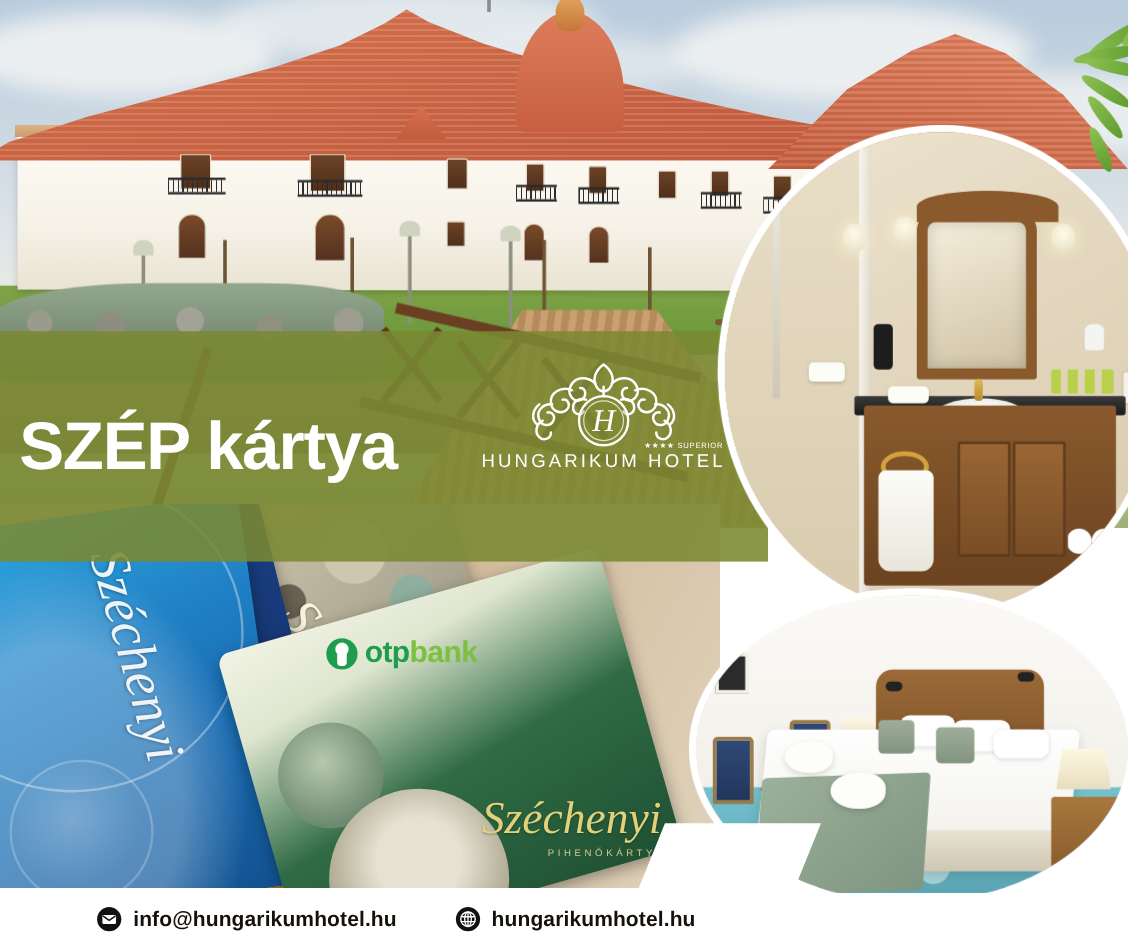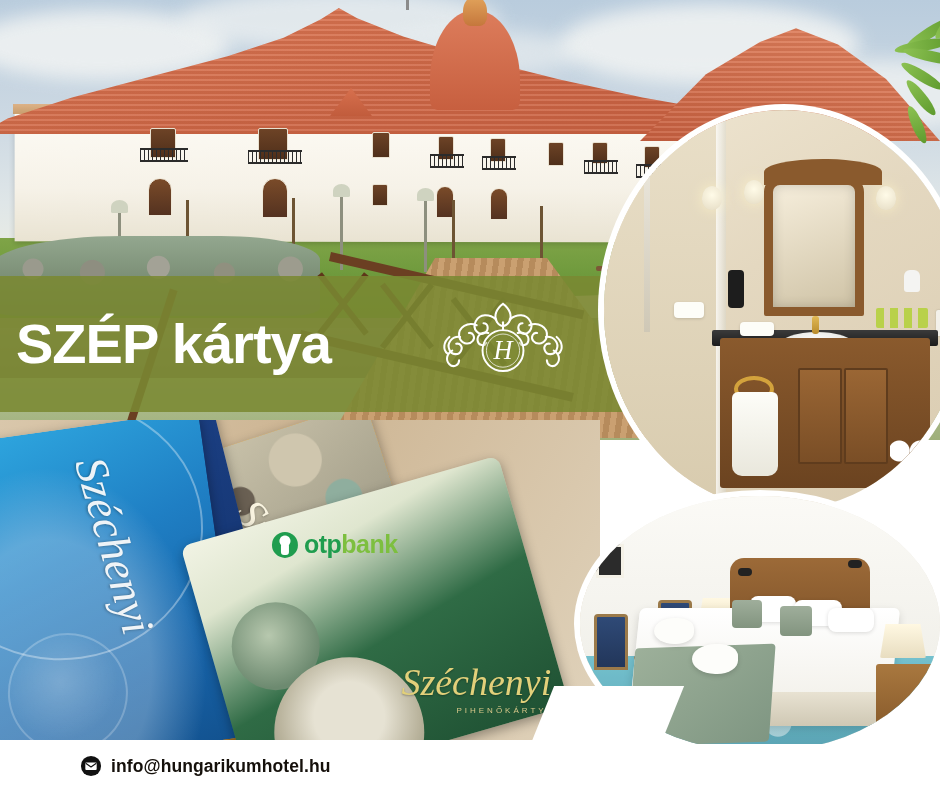--- a/index.html
+++ b/index.html
@@ -162,21 +162,21 @@
   .bamboo{ position:absolute; right:-6px; top:-8px; width:120px; height:210px; }
   .leaf{
     position:absolute; width:58px; height:11px;
     background:linear-gradient(90deg,#8cc152,#5f9b2e);
     border-radius:60% 40% 60% 40%;
     transform-origin:right center;
   }
 
   
   .banner{
-    position:absolute; left:0; top:276px; width:640px; height:136px;
+    position:absolute; left:0; top:276px; width:640px; height:192px;
     background:rgba(122,137,50,.88);
     z-index:6;
     padding-left:36px;
   }
   .banner-inner{
     position:absolute; inset:0; display:flex; align-items:center;
   }
   .banner-text{ padding-left:16px; }
   .banner-title{
     font-size:56px; font-weight:700; color:#ffffff; line-height:1.02;
@@ -685,20 +685,24 @@
           <path d="M148 42 c6 5 7 13 2 17"></path>
 
           <path d="M78 38 c-6 -2 -12 2 -11 8 c1 5 7 6 9 2"></path>
           <path d="M108 38 c6 -2 12 2 11 8 c-1 5 -7 6 -9 2"></path>
         </g>
 
         <circle cx="93" cy="56" r="21" fill="rgba(122,137,50,.35)" stroke="#ffffff" stroke-width="2"></circle>
         <circle cx="93" cy="56" r="17" fill="none" stroke="#ffffff" stroke-width="1" opacity=".75"></circle>
         <text x="93" y="65" text-anchor="middle" font-family="Liberation Serif, serif" font-style="italic" font-size="27" fill="#ffffff">H</text>
       </svg>
+      <div class="logo-name">
+        <span>HUNGARIKUM HOTEL</span>
+        <span class="logo-stars">★★★★ SUPERIOR</span>
+      </div>
     </div>
   </div>
 
   <div class="circle circ-bath">
     <div class="b-wallL"></div>
     <div class="b-tile"></div>
     <div class="b-glass"></div>
     <div class="b-shower"></div>
     <div class="b-disp"></div>
     <div class="b-lamp" style="left:98px;top:76px;"></div>
@@ -755,15 +759,24 @@
 
     <div class="f-item f-mail">
       <svg class="f-ico" viewBox="0 0 24 24">
         <circle cx="12" cy="12" r="11" fill="#111111"></circle>
         <rect x="5.8" y="8.2" width="12.4" height="8.2" rx="1.1" fill="#ffffff"></rect>
         <path d="M6.2 9 12 13.1 17.8 9" stroke="#111111" stroke-width="1.25" fill="none" stroke-linejoin="round"></path>
       </svg>
       <span class="f-text">info@hungarikumhotel.hu</span>
     </div>
 
+    <div class="f-item f-web">
+      <svg class="f-ico" viewBox="0 0 24 24">
+        <circle cx="12" cy="12" r="11" fill="#111111"></circle>
+        <circle cx="12" cy="12" r="6.6" fill="none" stroke="#ffffff" stroke-width="1.3"></circle>
+        <ellipse cx="12" cy="12" rx="3" ry="6.6" fill="none" stroke="#ffffff" stroke-width="1.2"></ellipse>
+        <path d="M5.6 9.8h12.8M5.6 14.2h12.8M12 5.4v13.2" stroke="#ffffff" stroke-width="1.2"></path>
+      </svg>
+      <span class="f-text">hungarikumhotel.hu</span>
+    </div>
   </div>
 
 </div>
 
 </body></html>

